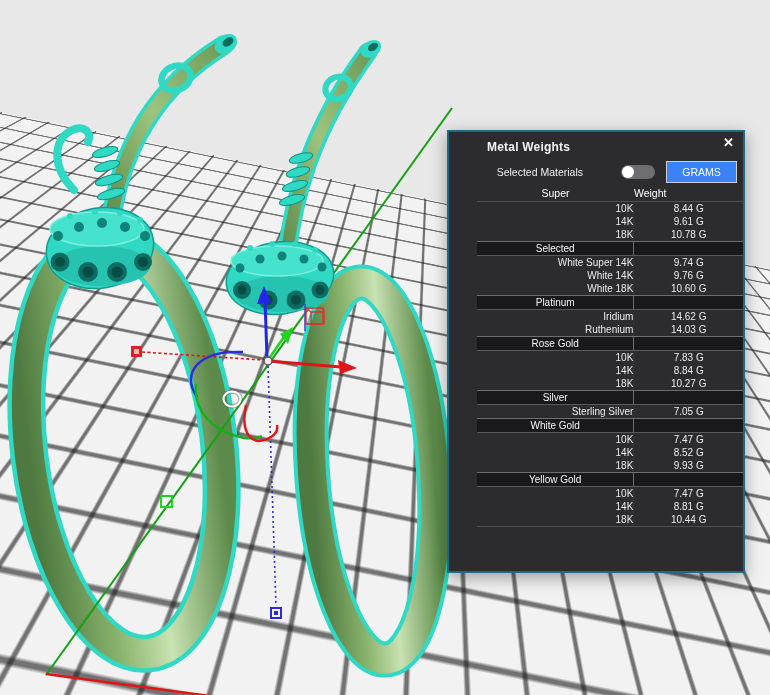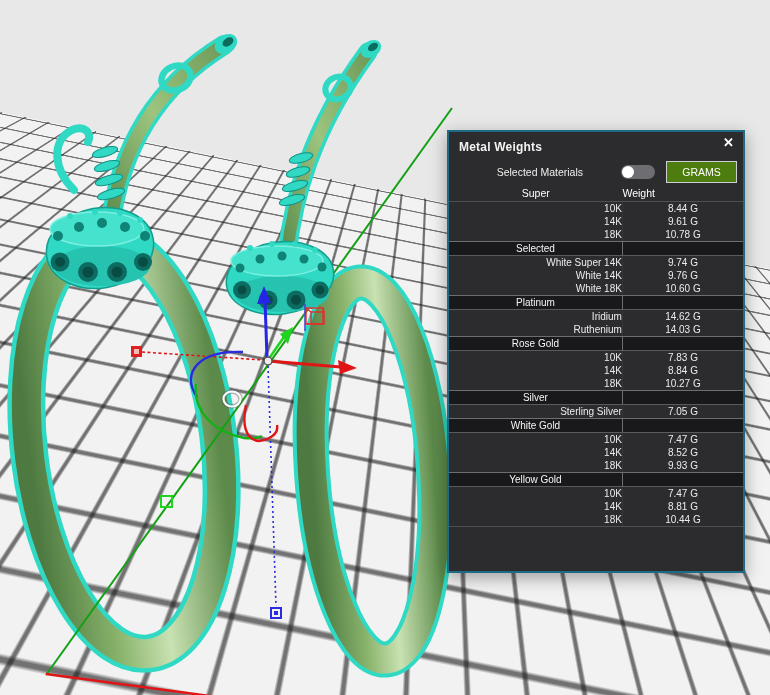--- a/index.html
+++ b/index.html
@@ -13,33 +13,33 @@
     background-color:#f2f2f2;
     background-image:
       repeating-linear-gradient(90deg, rgba(35,35,35,.62) 0 1.6px, transparent 1.6px 24px),
       repeating-linear-gradient(0deg,  rgba(35,35,35,.62) 0 1.6px, transparent 1.6px 24px);
     transform:perspective(480px) rotateX(58deg);transform-origin:50% 0;}
   
   .scene{position:absolute;left:0;top:0;}
   
   .panel{position:absolute;left:447px;top:130px;width:298px;height:443px;
          box-sizing:border-box;background:#2c2c2f;border:2px solid #1d6a85;
-         color:#f2f2f2;box-shadow:0 5px 16px rgba(0,0,0,.35);}
+         color:#f2f2f2;box-shadow:0 5px 16px rgba(0,0,0,.35);padding-left:28px;}
   .panel-header{position:relative;height:22px;padding:5px 10px 0 10px;}
   .panel-title{font-size:12px;font-weight:bold;letter-spacing:.2px;}
   .close{position:absolute;right:9px;top:4px;font-size:13px;font-weight:bold;
          color:#fff;cursor:pointer;line-height:14px;}
   .controls{display:flex;align-items:center;justify-content:flex-end;
             height:26px;padding-right:6px;}
   .sel-label{font-size:10.5px;color:#eee;}
   .toggle{position:relative;width:34px;height:14px;border-radius:8px;
           background:#6d6d72;margin-left:38px;cursor:pointer;flex:0 0 auto;}
   .toggle .knob{position:absolute;left:1px;top:1px;width:12px;height:12px;
           border-radius:50%;background:#fff;}
-  .grams{margin-left:11px;width:71px;height:22px;background:#4d7c0f;
+  .grams{margin-left:11px;width:71px;height:22px;background:#3b82f6;
          border:1px solid #cfcfcf;color:#fff;font-size:10.5px;
          font-family:inherit;cursor:pointer;padding:0;}
   .col-head{display:flex;height:16px;line-height:16px;font-size:10.5px;color:#fff;}
   .col-head .metal{width:59%;text-align:center;}
   .col-head .weight{width:41%;text-align:left;}
   .table{border:1px solid #4f4f52;border-left:none;border-right:none;font-size:10px;}
   .sec-row{display:flex;height:13px;line-height:13px;background:#19191b;
            border-top:1px solid #6e6e6e;border-bottom:1px solid #5a5a5a;}
   .sec-row .metal{width:59%;text-align:center;color:#f5f5f5;}
   .sec-row .weight{width:41%;border-left:1px solid #6e6e6e;}

